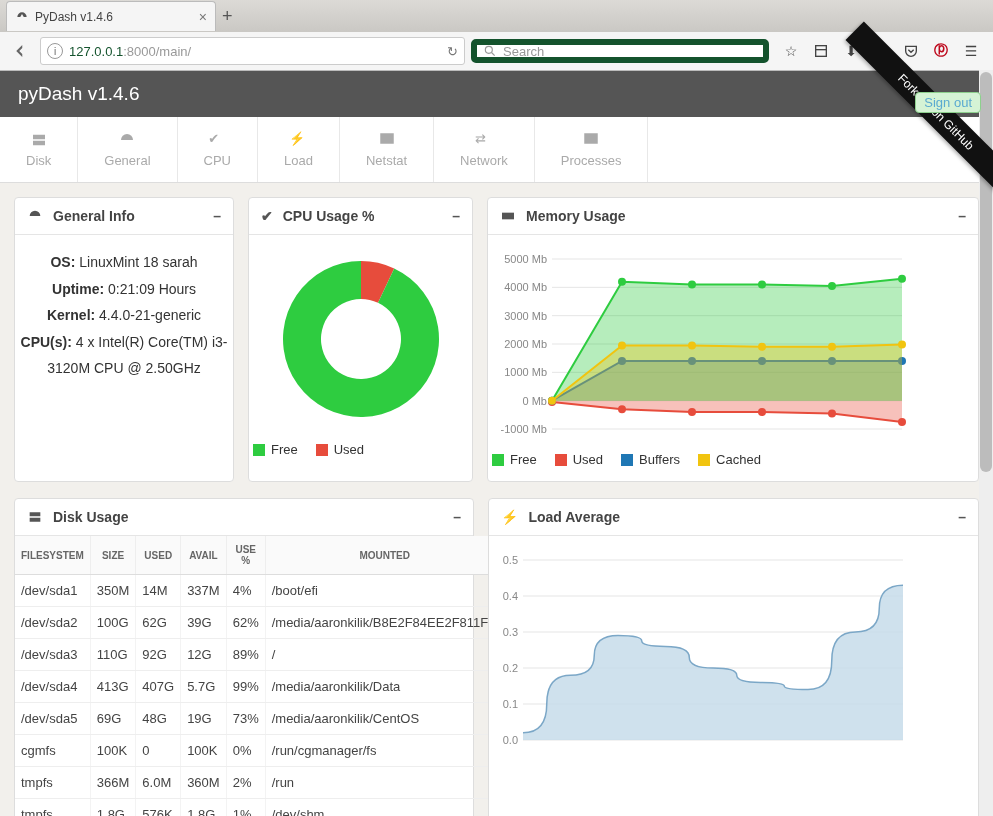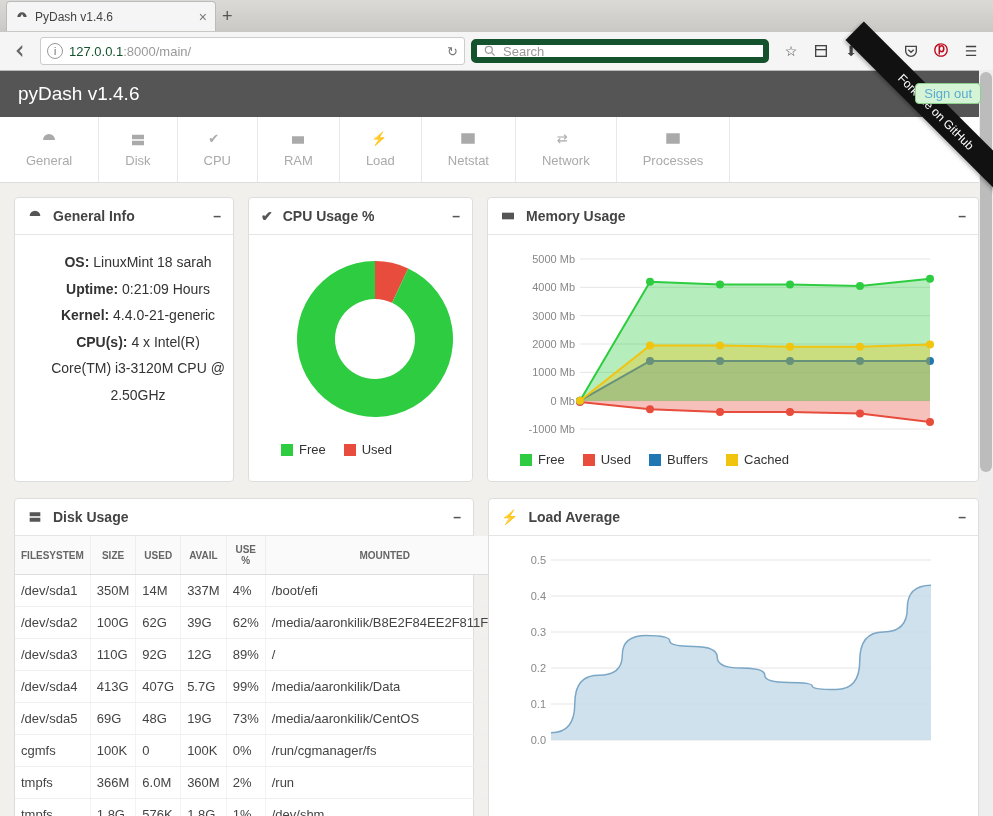--- a/index.html
+++ b/index.html
@@ -18,33 +18,33 @@
 .url-bar { flex: 1.2; display: flex; align-items: center; height: 28px; background: #fff; border: 1px solid #ccc; border-radius: 3px; padding: 0 6px; font-size: 13px; color: #555; }
 .url-bar .info-i { width:16px; height:16px; border:1px solid #999; border-radius:50%; display:flex; align-items:center; justify-content:center; font-size:10px; color:#666; margin-right:6px; }
 .url-bar .reload { margin-left: auto; color:#777; }
 .search-bar { flex: 0.8; display: flex; align-items: center; height: 24px; background: #fff; border: 6px solid #14532d; border-radius: 5px; padding: 0 6px; font-size: 13px; color: #999; }
 .toolbar-icons { display:flex; gap:10px; padding:0 6px; }
 .toolbar-icons .ti { width:20px; height:20px; display:flex; align-items:center; justify-content:center; color:#444; }
 
 
 .app-header { background: #555; color: #fff; height: 46px; display: flex; align-items: center; padding: 0 18px; position:relative; }
 .app-title { font-size: 19px; font-weight: 500; }
-.sign-out { position:absolute; right:12px; top:12px; background:#d5f3d5; color:#5aaad1; border:1px solid #8dd08d; padding:2px 8px; border-radius:4px; font-size:13px; z-index:5; }
+.sign-out { position:absolute; right:12px; top:21px; background:#d5f3d5; color:#5aaad1; border:1px solid #8dd08d; padding:2px 8px; border-radius:4px; font-size:13px; z-index:5; }
 .github-ribbon { position:absolute; right:-58px; top:28px; width:230px; background:#111; color:#fff; font-size:12px; text-align:center; padding:6px 0; transform:rotate(45deg); z-index:4; box-shadow:0 2px 4px rgba(0,0,0,.3); }
 
 .nav-tabs { display:flex; background:#fff; border-bottom:1px solid #ddd; height:66px; }
 .nav-tabs .nt { flex:0 0 auto; padding:0 26px; display:flex; flex-direction:column; align-items:center; justify-content:center; color:#aaa; border-right:1px solid #e8e8e8; cursor:pointer; font-size:13px; gap:4px; }
 .nav-tabs .nt svg, .nav-tabs .nt .glyph { width:18px; height:18px; fill:#aaa; color:#aaa; }
 
 .content { padding:14px; display:block; height:calc(100% - 32px - 38px - 46px - 66px); overflow:auto; }
 .row { display:flex; gap:14px; margin-bottom:16px; }
 .panel { background:#fff; border:1px solid #ddd; border-radius:4px; }
 .panel-hd { display:flex; align-items:center; padding:10px 12px; border-bottom:1px solid #e5e5e5; font-weight:700; color:#444; gap:10px; }
 .panel-hd .collapse { margin-left:auto; font-weight:700; color:#555; }
-.panel-bd { padding:14px 4px;margin-left:28px; }
+.panel-bd { padding:14px 4px; }
 
 .general-list { text-align:center; line-height:1.9; font-size:14px; color:#333; }
 .general-list b { color:#333; }
 
 .legend-row { display:flex; gap:18px; margin-top:10px; font-size:13px; }
 .legend-item { display:flex; align-items:center; gap:6px; }
 .sw { width:12px; height:12px; }
 
 .disk-table { width:100%; border-collapse:collapse; font-size:13px; }
 .disk-table th { text-align:center; font-size:10px; color:#666; font-weight:700; padding:8px 6px; background:#fafafa; border-bottom:1px solid #ddd; border-right:1px solid #eee; text-transform:uppercase; }
@@ -112,39 +112,33 @@
 <div style="position:relative">
 <div class="app-header">
   <span class="app-title">pyDash v1.4.6</span>
   <a class="sign-out">Sign out</a>
 </div>
 <div class="github-ribbon">Fork me on GitHub</div>
 
 <div class="nav-tabs">
   <div class="nt">
         <svg viewBox="0 0 24 24">
+          <path d="M4 5h16v6H4zM4 13h16v6H4z"></path>
+        </svg>
+        <span>Disk</span>
+      </div>
+  <div class="nt">
+        <svg viewBox="0 0 24 24">
           <path d="M12 4a8 8 0 00-8 8h16a8 8 0 00-8-8z"></path>
         </svg>
         <span>General</span>
-      </div>
-  <div class="nt">
-        <svg viewBox="0 0 24 24">
-          <path d="M4 5h16v6H4zM4 13h16v6H4z"></path>
-        </svg>
-        <span>Disk</span>
       </div>
   <div class="nt">
         <span class="glyph">✔</span>
         <span>CPU</span>
-      </div>
-  <div class="nt">
-        <svg viewBox="0 0 24 24">
-          <rect x="4" y="7" width="16" height="10"></rect>
-        </svg>
-        <span>RAM</span>
       </div>
   <div class="nt">
         <span class="glyph">⚡</span>
         <span>Load</span>
       </div>
   <div class="nt">
         <svg viewBox="0 0 24 24">
           <rect x="3" y="3" width="18" height="14"></rect>
         </svg>
         <span>Netstat</span>

